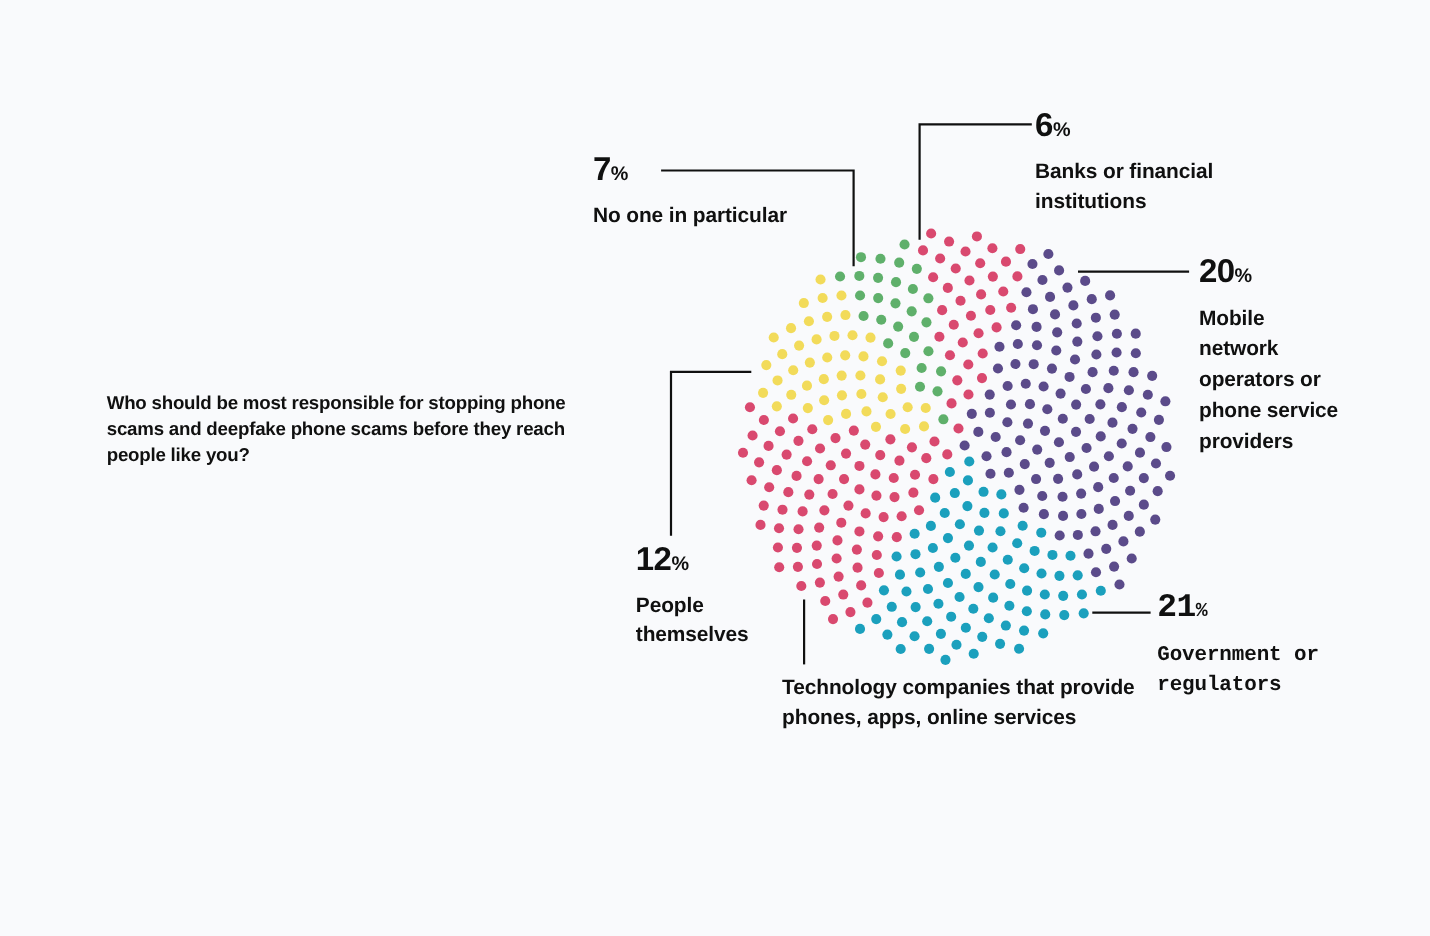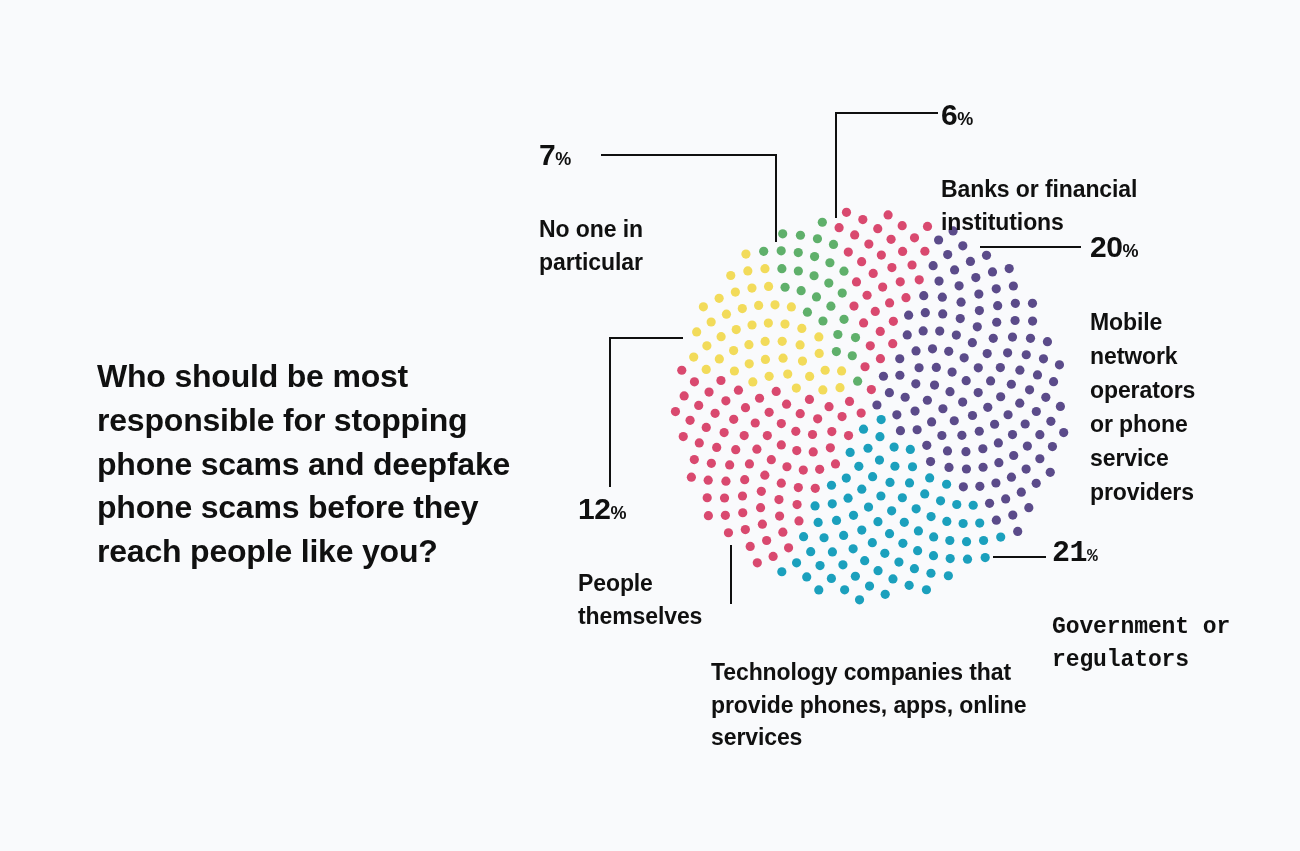--- a/index.html
+++ b/index.html
@@ -36,21 +36,21 @@
     height: 851px;
     pointer-events: none;
   }
 
   
   .question {
     position: absolute;
     left: 97px;
     top: 355px;
     width: 470px;
-    font-size: 32px;
+    font-size: 17px;
     font-weight: 700;
     line-height: 1.37;
     letter-spacing: -0.2px;
     color: #101010;
   }
 
   
   .callout {
     position: absolute;
   }
@@ -63,25 +63,24 @@
     white-space: nowrap;
     margin-bottom: 14px;
   }
   .callout .pct .sign {
     font-size: 18px;
     font-weight: 700;
     letter-spacing: 0;
   }
   .callout .desc {
     font-weight: 700;
-    font-size: 23px;
+    font-size: 19px;
     line-height: 1.42;
     letter-spacing: -0.1px;
     color: #101010;
-    margin-top: 43px;
   }
 
   .c-banks      { left: 941px; top: 100px;  width: 250px; }
   .c-mobile     { left: 1090px; top: 232px; width: 130px; }
   .c-government { left: 1052px; top: 538px; width: 200px; font-family: Liberation Mono, monospace; }
   .c-technology { left: 711px;  top: 613px; width: 330px; }
   .c-people     { left: 578px;  top: 494px; width: 160px; }
   .c-noone      { left: 539px;  top: 140px; width: 180px; }
 
   .c-mobile .desc  { line-height: 1.48; }

